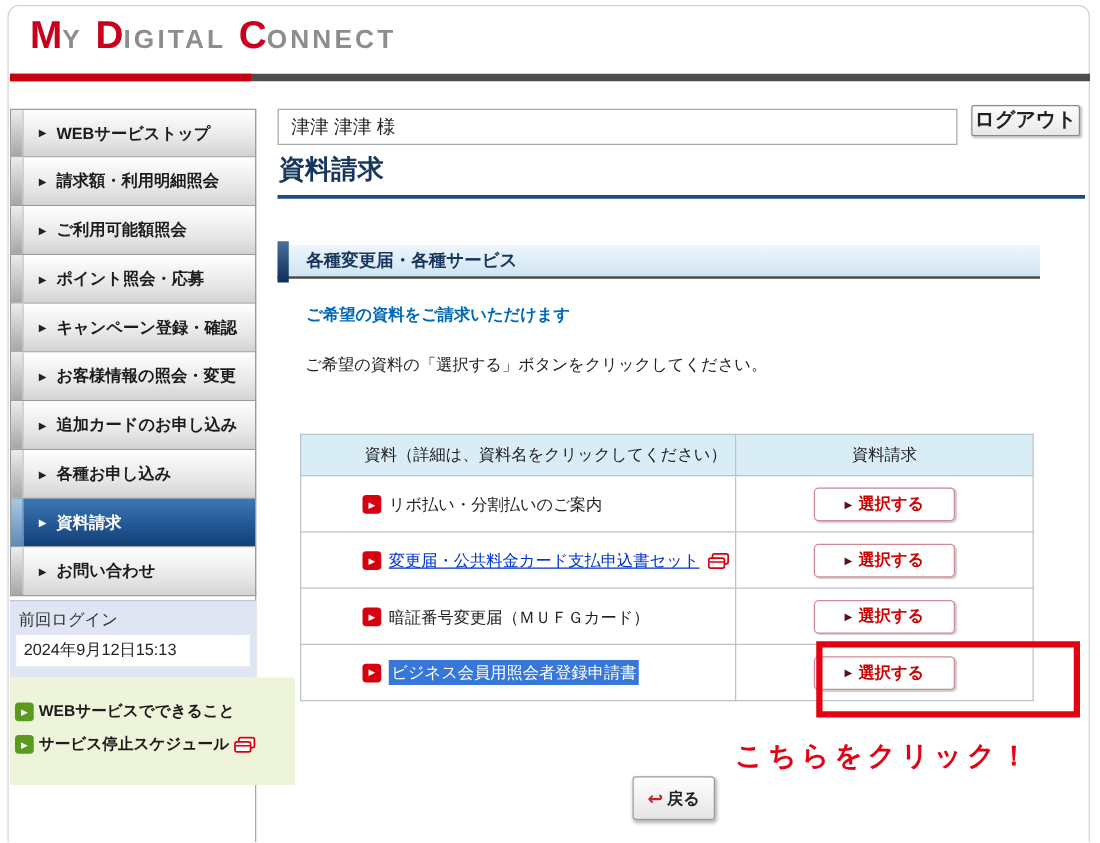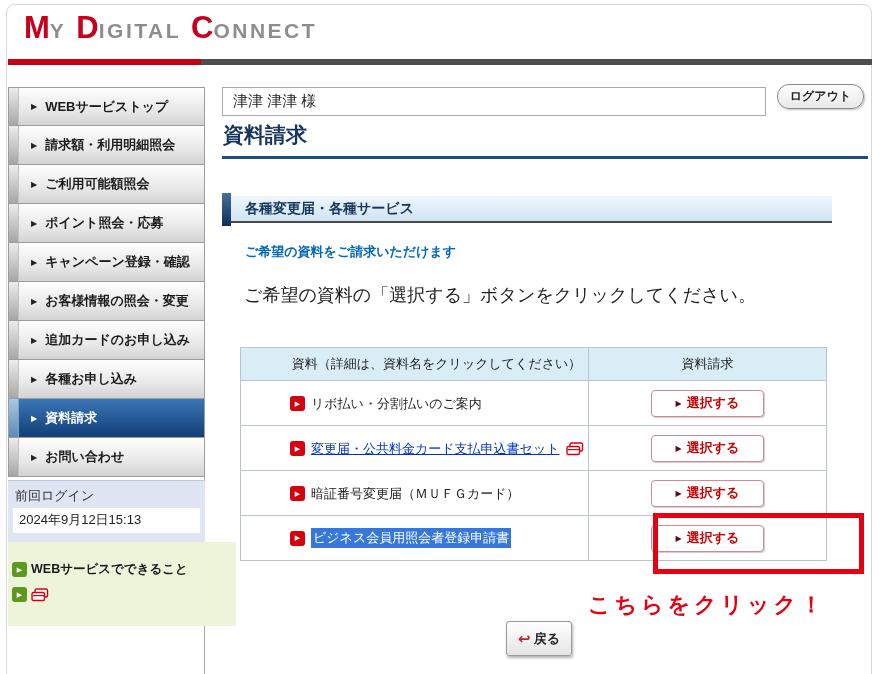--- a/index.html
+++ b/index.html
@@ -49,35 +49,35 @@
 
   .play-icon { flex:0 0 auto; width:15px; height:15px; border-radius:3px; background:#d7000f;
                color:#fff; font-size:7px; display:inline-flex; align-items:center; justify-content:center; }
   .play-icon.green { background:#5c9a1e; }
 
   
   .name-box { position:absolute; left:222px; top:87px; width:544px; height:29px; border:1px solid #a9a9a9;
               display:flex; align-items:center; padding-left:10px; font-size:15px; color:#222;
               background:#fff; z-index:2; }
   .logout-btn { position:absolute; left:777px; top:84px; width:87px; height:25px; border:1px solid #8a8a8a;
-              border-radius:12px; background:linear-gradient(#fefefe,#e8e8e8); box-shadow:1px 1px 2px rgba(0,0,0,.25);
-              font-size:12px; font-weight:bold; color:#222; text-align:center; cursor:pointer; z-index:2;
+              border-radius:2px; background:linear-gradient(#fefefe,#e8e8e8); box-shadow:1px 1px 2px rgba(0,0,0,.25);
+              font-size:16px; font-weight:bold; color:#222; text-align:center; cursor:pointer; z-index:2;
               font-family:Liberation Serif, serif; }
   .page-title { position:absolute; left:223px; top:121px; font-size:21px; font-weight:bold; color:#17365d; z-index:2; }
   .title-rule { position:absolute; left:222px; top:156px; width:646px; height:3px; background:#1c4b85; z-index:2; }
 
   .section-band { position:absolute; left:222px; top:196px; width:610px; height:27px;
               background:linear-gradient(180deg,#eef6fc,#cfe4f2); border-bottom:2px solid #4a4a4a;
               display:flex; align-items:center; padding-left:23px; font-size:14px; font-weight:bold;
               color:#17365d; z-index:2; }
   .section-accent { position:absolute; left:0; top:-3px; width:9px; height:33px;
               background:linear-gradient(180deg,#47709c,#0c2e57); }
 
   .lead-blue { position:absolute; left:245px; top:243px; font-size:13px; font-weight:bold; color:#0068b7; z-index:2; }
-  .instruction { position:absolute; left:244px; top:283px; font-size:18px; color:#222; z-index:2; }
+  .instruction { position:absolute; left:244px; top:283px; font-size:13px; color:#222; z-index:2; }
 
   .doc-table { position:absolute; left:240px; top:347px; border-collapse:collapse; background:#fff; z-index:2; }
   .doc-table th, .doc-table td { border:1px solid #b9c4cc; }
   .doc-table th { height:33px; background:#d9edf7; font-size:13px; font-weight:normal; color:#222; text-align:center; }
   th.col1 { width:348px;padding-left:44px; } th.col2 { width:238px; }
   .doc-table td { height:45px; font-size:13px; color:#222; }
   td.doc-cell { padding-left:9px; }
   .doc-label { display:inline-flex; align-items:center; gap:6px;margin-left:40px; }
   .doc-link { color:#0033cc; text-decoration:underline; cursor:pointer; }
   .doc-selected { background:#3677d9; color:#fff; padding:1px 2px; }
@@ -169,20 +169,21 @@
       <div class="login-value">2024年9月12日15:13</div>
     </div>
 
     <div class="green-block">
       <div class="info-link">
         <span class="play-icon green">▶</span>
         <span>WEBサービスでできること</span>
       </div>
       <div class="info-link">
         <span class="play-icon green">▶</span>
+        <span>サービス停止スケジュール</span>
         <svg class="card-icon" width="18" height="14" viewBox="0 0 18 14">
           <rect x="4" y="1" width="12.5" height="8" rx="1.5" fill="#fff" stroke="#d7000f" stroke-width="1.4"></rect>
           <rect x="1" y="4.5" width="12.5" height="8" rx="1.5" fill="#fff" stroke="#d7000f" stroke-width="1.4"></rect>
           <line x1="1.6" y1="7.6" x2="13" y2="7.6" stroke="#d7000f" stroke-width="1.2"></line>
         </svg>
       </div>
     </div>
   </nav>
   <div class="v-divider"></div>
 

